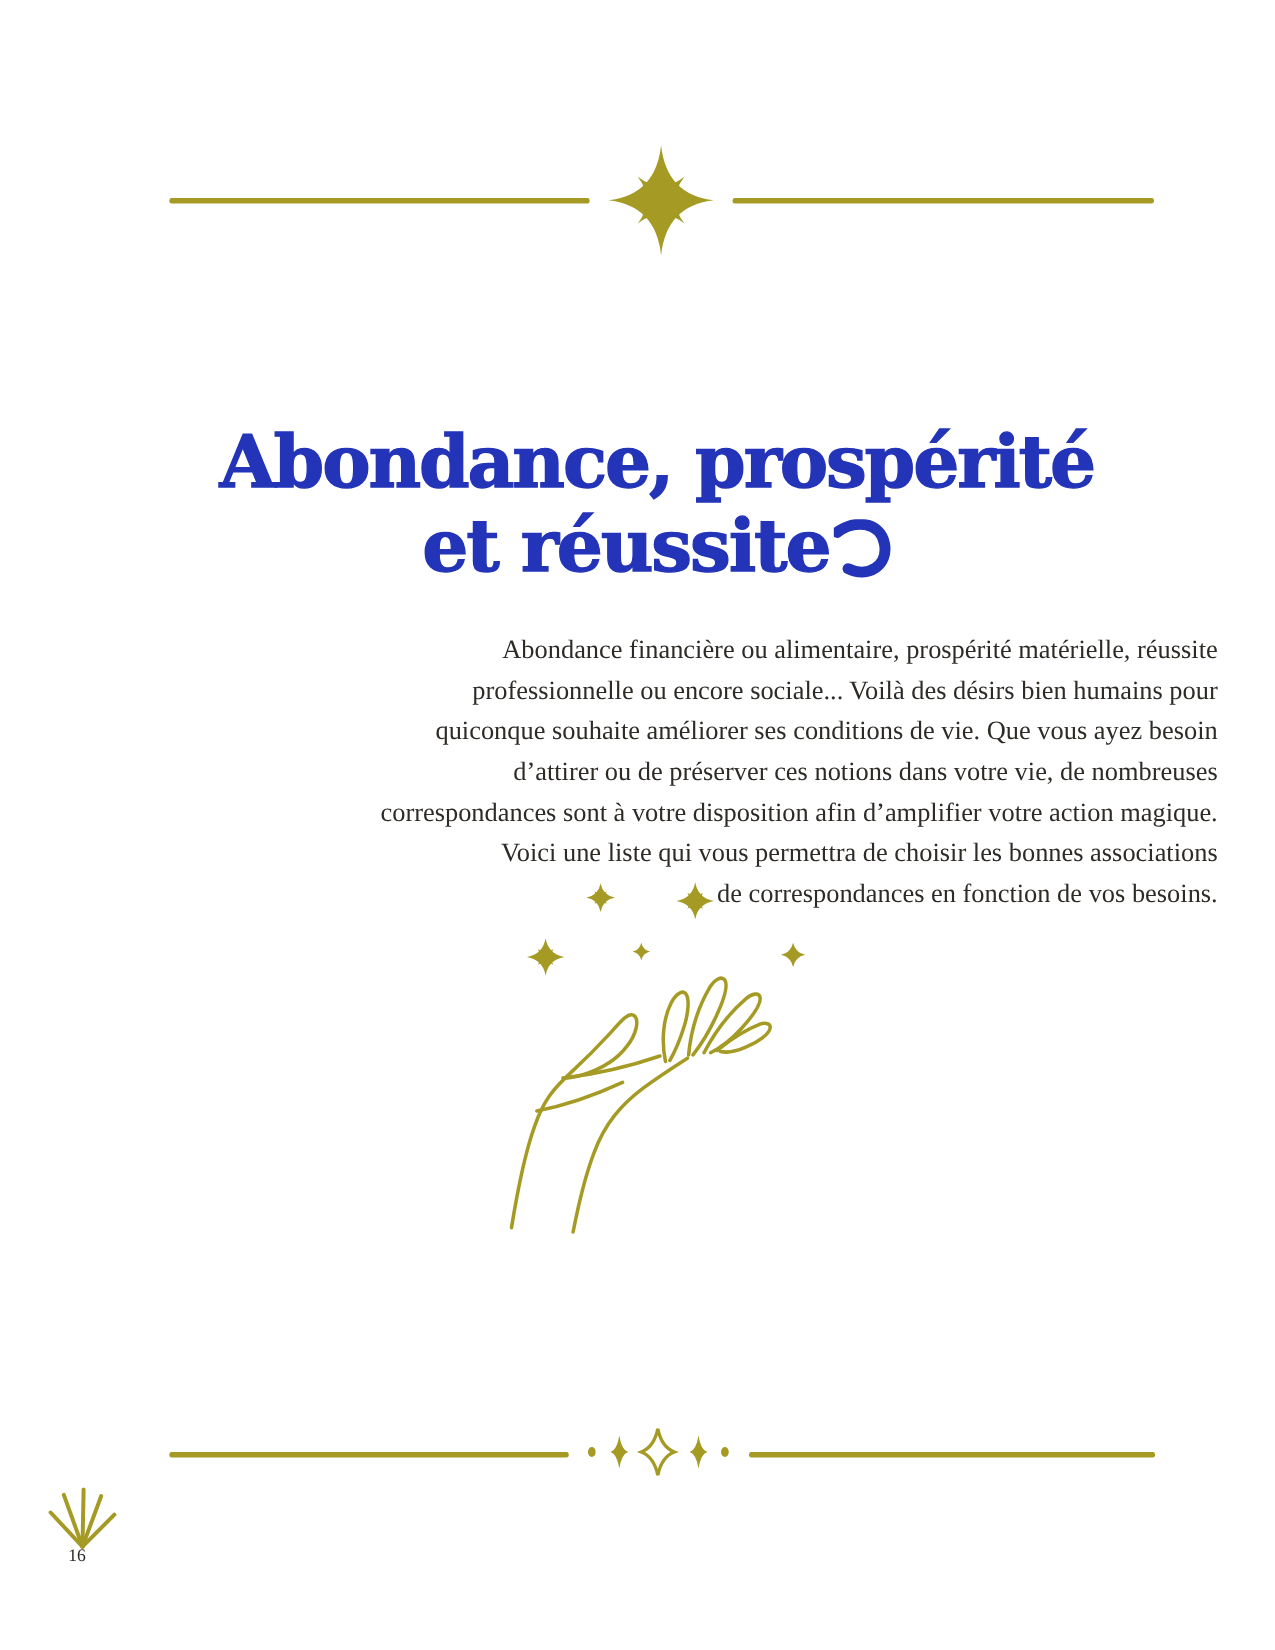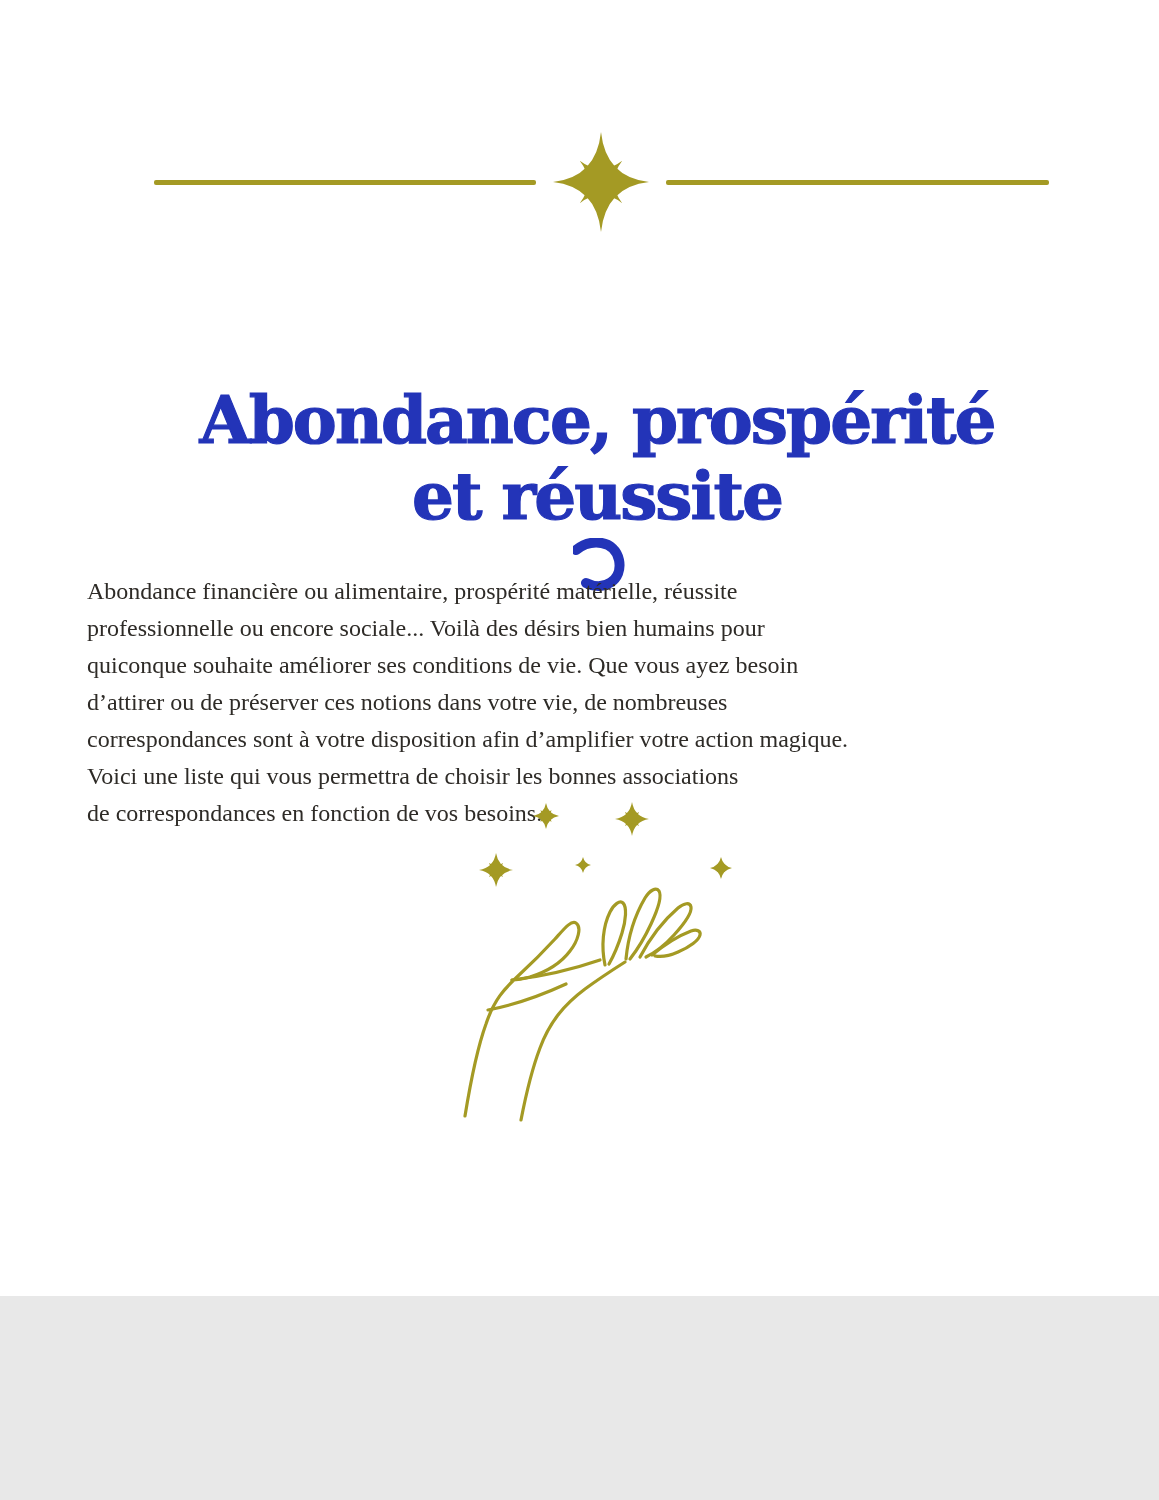--- a/index.html
+++ b/index.html
@@ -5,21 +5,21 @@
   :root{
     --color-gold:#a49a24;
     --color-blue:#2334b8;
     --color-text:#2e2b27;
     --color-background:#ffffff;
   }
   html,body{margin:0;padding:0;}
   body{background:#e8e8e8;font-family:"Liberation Serif", serif;}
   .page{
     position:relative;
-    width:1159px;height:1296px;
+    width:1159px;height:1500px;
     background:var(--color-background);
     overflow:hidden;
     margin:0 auto;
   }
   .cx{position:absolute;left:597px;transform:translateX(-50%);}
   .gold{color:var(--color-gold);}
   .blue{color:var(--color-blue);}
 
   
   .divider{position:absolute;display:flex;align-items:center;}
@@ -34,27 +34,27 @@
 
   
   .title{
     top:338px;width:1000px;text-align:center;
     font-family:"DejaVu Serif", serif;
     font-weight:bold;
     font-size:66px;line-height:76px;letter-spacing:-2px;
     color:var(--color-blue);
     -webkit-text-stroke:1.2px var(--color-blue);
   }
-  .title-line2{display:inline-flex;align-items:center;justify-content:center;flex-direction:column;}
+  .title-line2{display:inline-flex;align-items:center;justify-content:center;}
   .title-swash{margin-left:4px;transform:translateY(4px);}
 
   
   .intro{
     top:549px;width:1020px;
-    text-align:left;
+    text-align:right;
     white-space:pre-line;
     font-size:24px;line-height:37px;
     color:var(--color-text);
   }
 
   
   .illustration{position:absolute;left:428px;top:788px;width:335px;height:345px;}
 
   
   .sprig{position:absolute;left:42px;top:1352px;}

